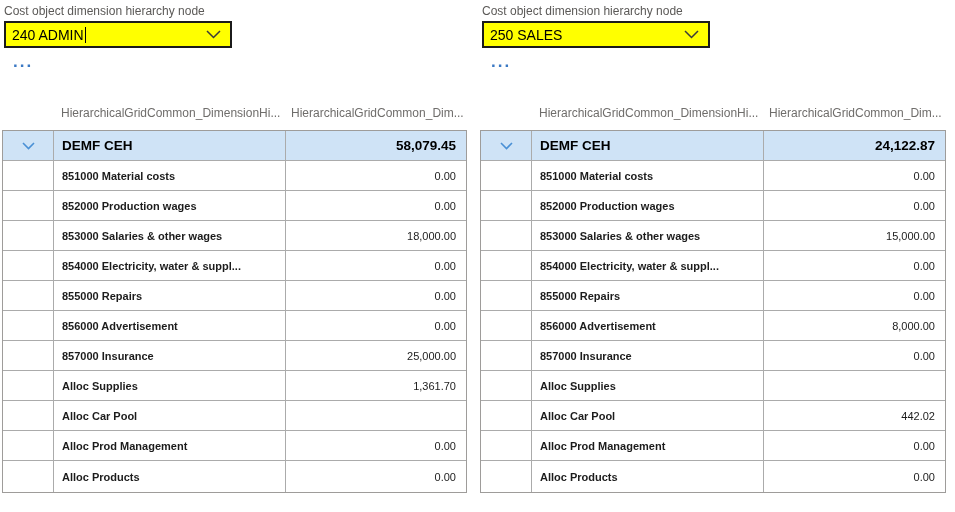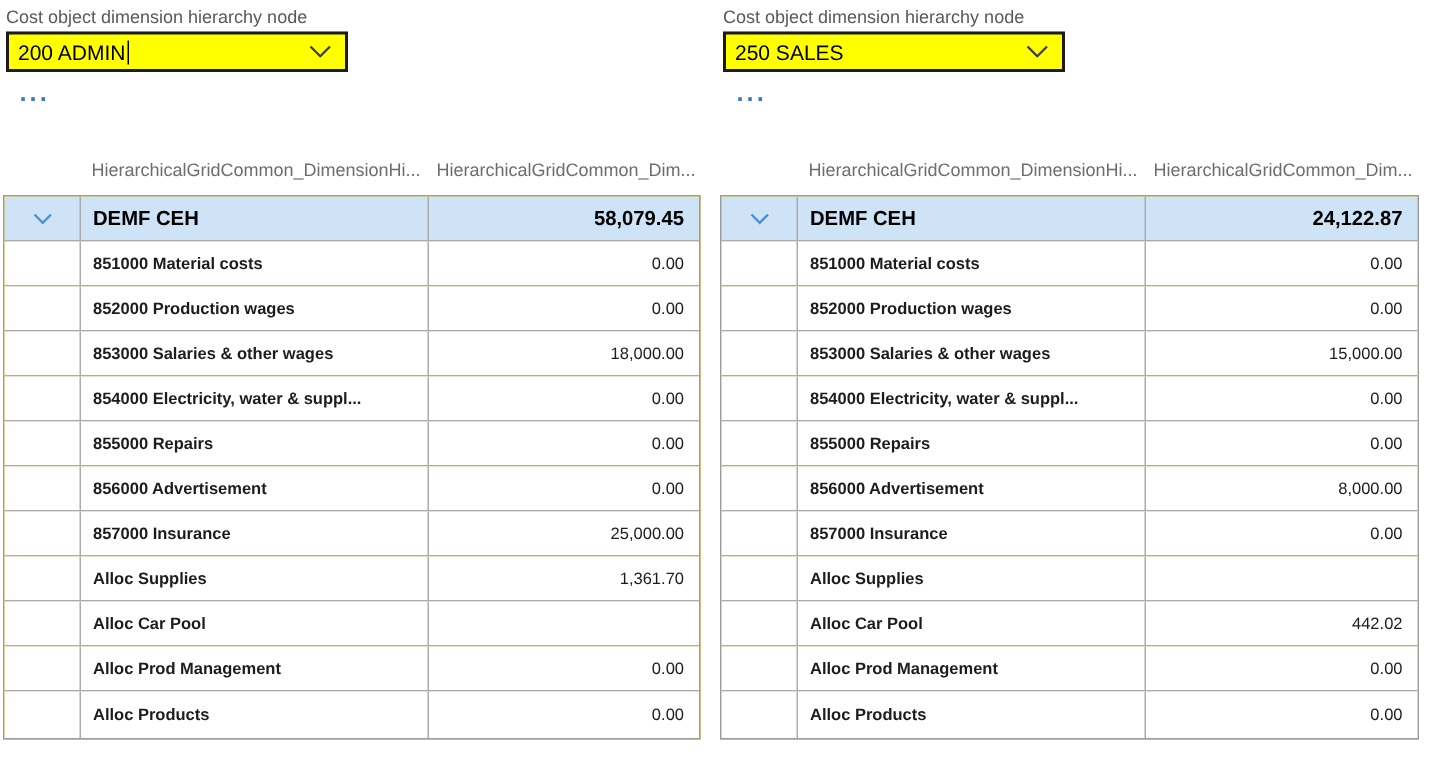--- a/index.html
+++ b/index.html
@@ -21,40 +21,40 @@
 
   .ellipsis-btn { position:absolute; top:53px; left:11px; color:#3b79c4; font-size:17px; font-weight:700;
                   letter-spacing:2px; line-height:17px; cursor:pointer; user-select:none; }
 
   .gridhead { position:absolute; top:103px; left:0; right:0; display:flex; height:20px;
               font-size:12px; color:#6f6d6b; align-items:center; }
   .gridhead .gh-sel  { width:51px; flex:none; }
   .gridhead .gh-name { width:232px; flex:none; padding-left:8px; overflow:hidden; white-space:nowrap; cursor:pointer; }
   .gridhead .gh-val  { flex:1; padding-left:6px; overflow:hidden; white-space:nowrap; cursor:pointer; }
 
-  .grid { position:absolute; top:130px; left:0; right:0; border:1px solid #9e9c9a; background:#eab308; }
+  .grid { position:absolute; top:130px; left:0; right:0; border:1px solid #9e9c9a; background:#000000; }
   .row { display:flex; height:30px; border-bottom:1px solid #ababab; background:#fff; cursor:pointer; }
   .row:last-child { border-bottom:none; height:31px; }
   .cell { display:flex; align-items:center; height:100%; }
   .cell.sel  { width:51px; flex:none; border-right:1px solid #ababab; justify-content:center; }
   .cell.name { width:232px; flex:none; border-right:1px solid #ababab; padding-left:8px;
                font-size:11px; color:#1c1c1c; overflow:hidden; white-space:nowrap;font-weight:bold; }
   .cell.val  { flex:1; justify-content:flex-end; padding-right:10px; font-size:11px; color:#1c1c1c; white-space:nowrap; }
   .row.selected { background:#cfe3f6; }
   .row.selected .cell.name, .row.selected .cell.val { font-weight:700; color:#000; font-size:13.5px; }
 </style>
 </head>
 <body>
 
 <div class="canvas">
 
   <section class="panel p0">
     <div class="field-label">Cost object dimension hierarchy node</div>
     <div class="combo">
-      <span class="combo-value">200 ADMIN</span>
+      <span class="combo-value">240 ADMIN</span>
       <span class="text-cursor"></span>
       <span class="combo-chevron">
         <svg width="15" height="9" viewBox="0 0 15 9">
             <path d="M1 1 L7.5 7.5 L14 1" fill="none" stroke="#3a3a3a" stroke-width="1.5"></path>
           </svg>
       </span>
     </div>
     <div class="ellipsis-btn">...</div>
     <div class="gridhead">
       <span class="gh-sel"></span>

